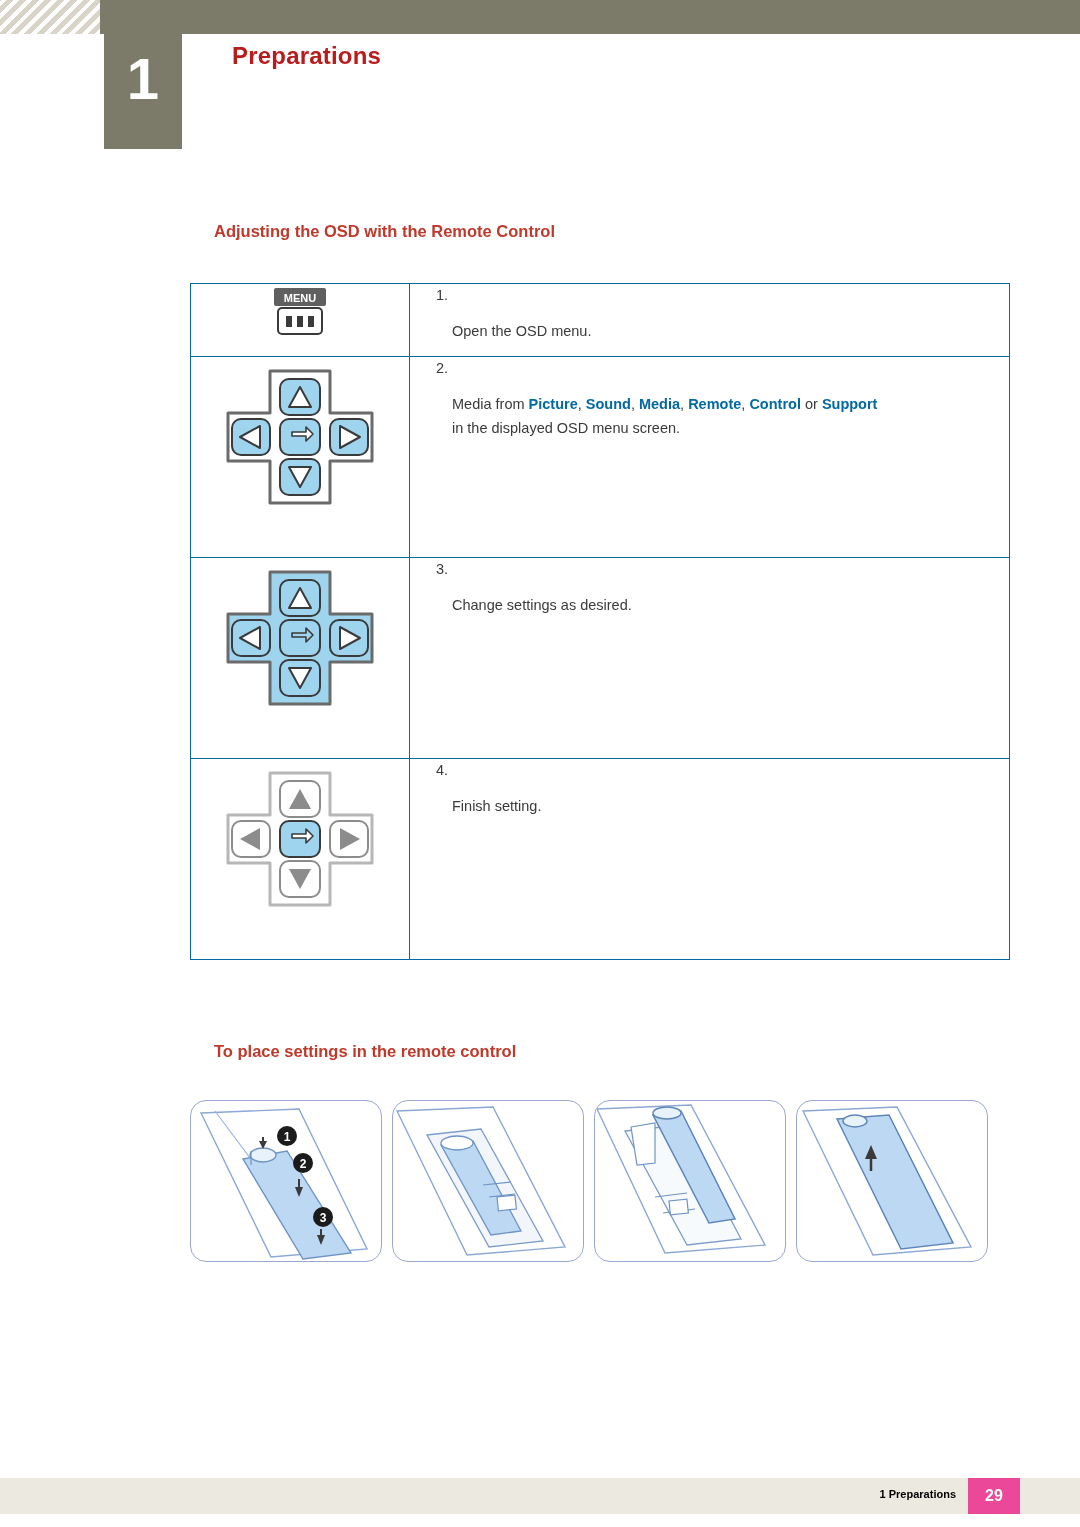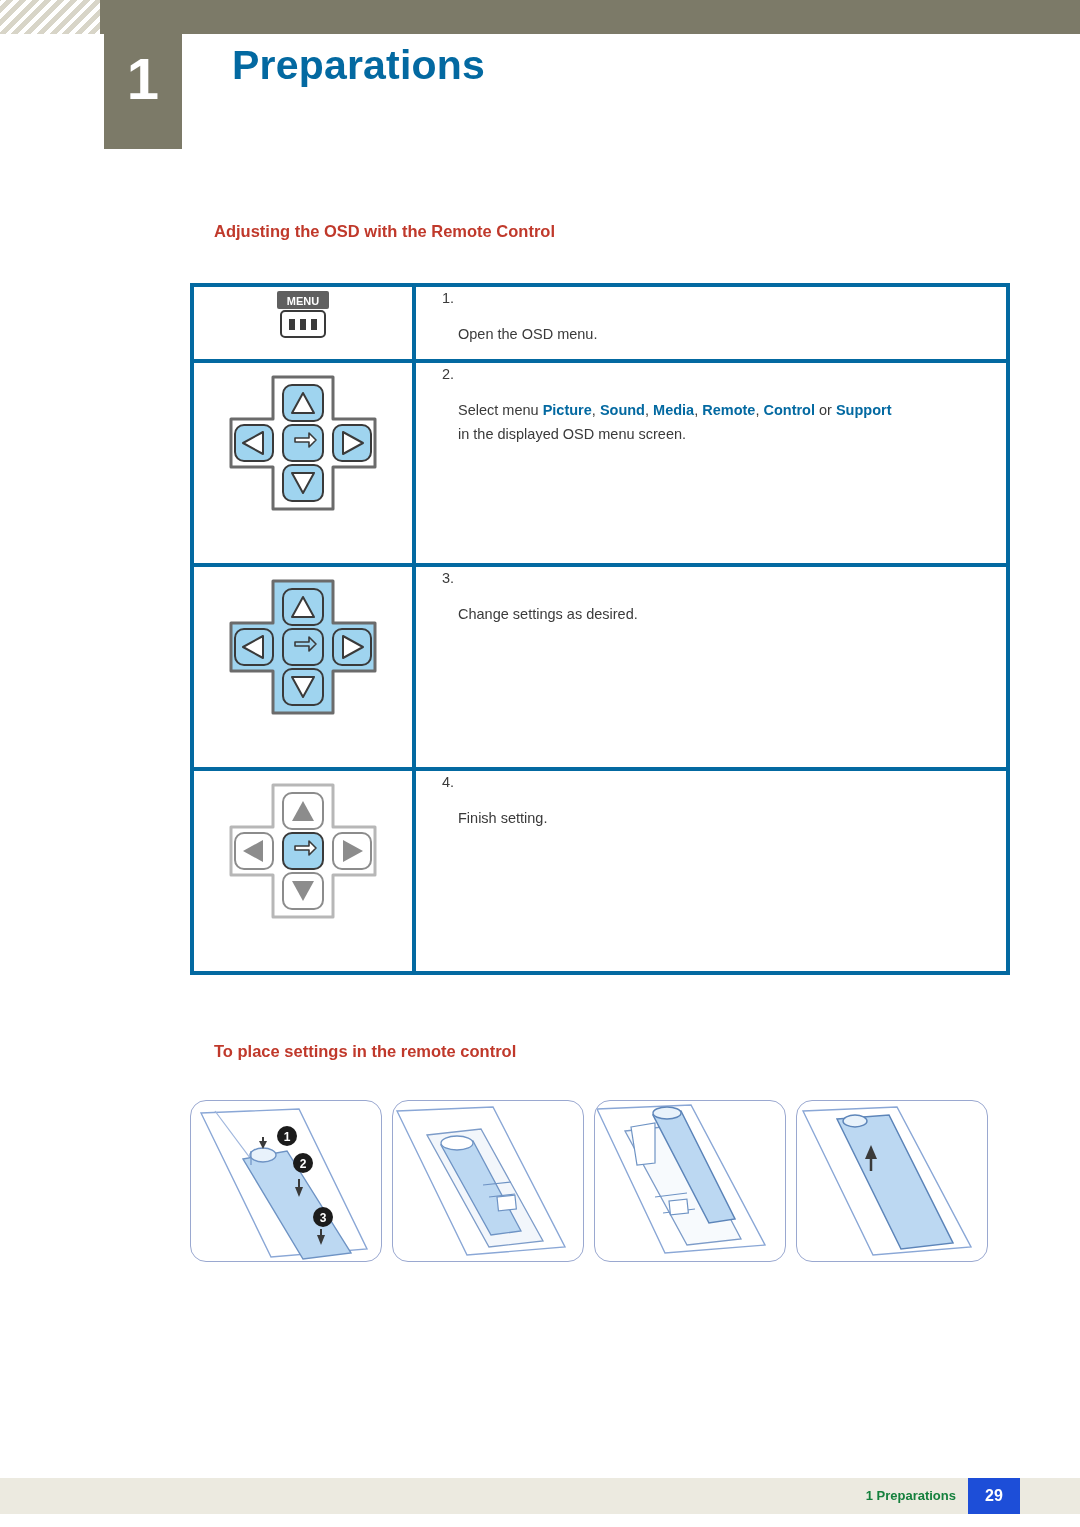--- a/index.html
+++ b/index.html
@@ -46,23 +46,23 @@
     font-weight: bold;
     line-height: 1;
     padding-top: 26px;
     box-sizing: border-box;
     text-align: center;
   }
   .chapter-title {
     position: absolute;
     top: 42px;
     left: 232px;
-    font-size: 41px;
-    font-weight: bold;
-    color: #0369a1;
+    font-size: 24px;
+    font-weight: bold;
+    color: #b91c1c;
     letter-spacing: 0.2px;
   }
 
   
   .section-heading {
     position: absolute;
     left: 190px;
     font-size: 16.5px;
     font-weight: bold;
     color: #c0392b;
@@ -73,21 +73,21 @@
 
   
   .osd-table {
     position: absolute;
     left: 190px;
     top: 283px;
     width: 820px;
     border-collapse: collapse;
   }
   .osd-table td {
-    border: 4px solid #0369a1;
+    border: 1px solid #0369a1;
     vertical-align: top;
     padding: 0;
   }
   .cell-icon {
     width: 218px;
     text-align: center;
     vertical-align: middle;
   }
   .cell-text {
     padding: 14px 10px 10px 0;
@@ -144,31 +144,31 @@
     left: 0;
     top: 1478px;
     width: 1080px;
     height: 36px;
     background: #eceae0;
   }
   .footer-text {
     position: absolute;
     top: 1488px;
     right: 124px;
-    font-size: 13px;
-    font-weight: bold;
-    color: #15803d;
+    font-size: 11px;
+    font-weight: bold;
+    color: #000000;
   }
   .footer-page {
     position: absolute;
     top: 1478px;
     right: 60px;
     width: 52px;
     height: 36px;
-    background: #1d4ed8;
+    background: #ec4899;
     color: #ffffff;
     font-size: 16px;
     font-weight: bold;
     display: flex;
     align-items: center;
     justify-content: center;
   }
 </style>
 </head>
 <body>
@@ -222,21 +222,21 @@
 
           <rect x="80" y="62" width="40" height="36" rx="9" fill="#9fd4ef" stroke="#3a3a3a" stroke-width="2"></rect>
           <path d="M92 75 h14 v-5 l7 7 -7 7 v-5 h-14 z" fill="#ffffff" stroke="#3a3a3a" stroke-width="1.6" stroke-linejoin="round"></path>
         </svg>
       </div>
     </td>
     <td class="cell-text">
       <div class="step-row">
         <div class="step-num">2.</div>
         <div class="step-body">
-          <span>Select menu </span><span class="hl">Picture</span>, <span class="hl">Sound</span>, <span class="hl">Media</span>, <span class="hl">Remote</span>, <span class="hl">Control</span><span> or </span><span class="hl">Support</span><br>
+          <span>Media from </span><span class="hl">Picture</span>, <span class="hl">Sound</span>, <span class="hl">Media</span>, <span class="hl">Remote</span>, <span class="hl">Control</span><span> or </span><span class="hl">Support</span><br>
           <span>in the displayed OSD menu screen.</span>
         </div>
       </div>
     </td>
   </tr>
 
   <tr>
     <td class="cell-icon" style="height:200px">
       <div class="dpad-wrap">
         <svg width="200" height="160" viewBox="0 0 200 160">

